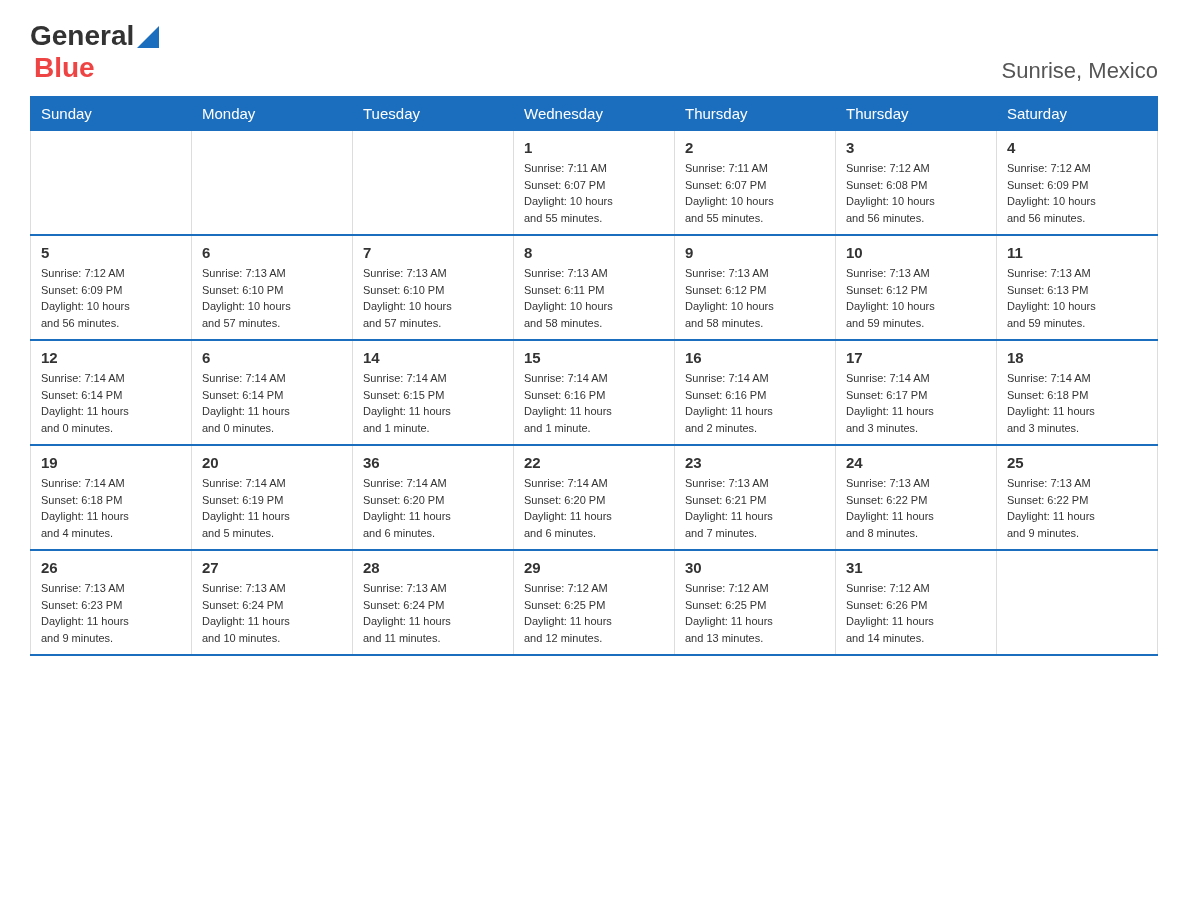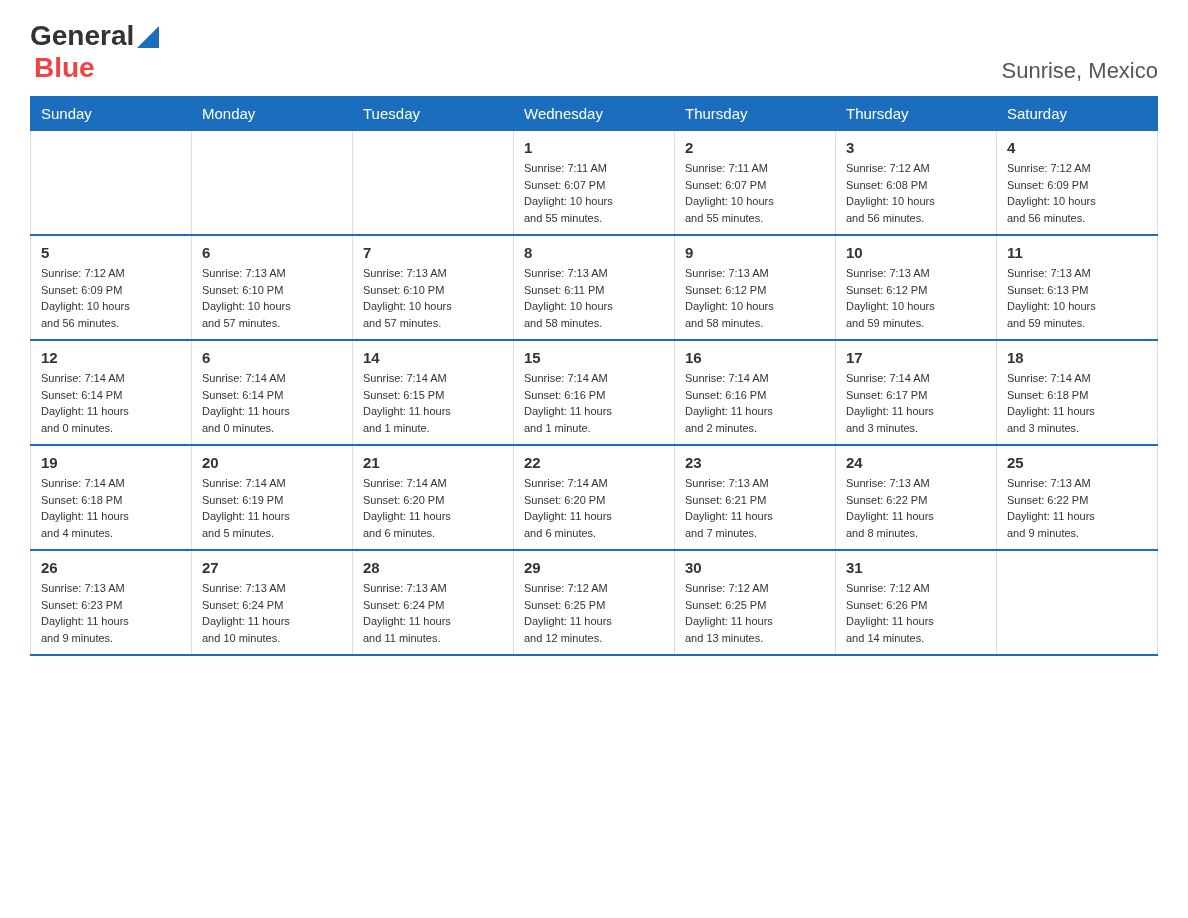--- a/index.html
+++ b/index.html
@@ -259,21 +259,21 @@
 and 4 minutes.</div>
         </td>
         <td>
           <span class="day-number">20</span>
           <div class="day-info" style="white-space: pre-line;">Sunrise: 7:14 AM
 Sunset: 6:19 PM
 Daylight: 11 hours
 and 5 minutes.</div>
         </td>
         <td>
-          <span class="day-number">21</span>
+          <span class="day-number">36</span>
           <div class="day-info" style="white-space: pre-line;">Sunrise: 7:14 AM
 Sunset: 6:20 PM
 Daylight: 11 hours
 and 6 minutes.</div>
         </td>
         <td>
           <span class="day-number">22</span>
           <div class="day-info" style="white-space: pre-line;">Sunrise: 7:14 AM
 Sunset: 6:20 PM
 Daylight: 11 hours

